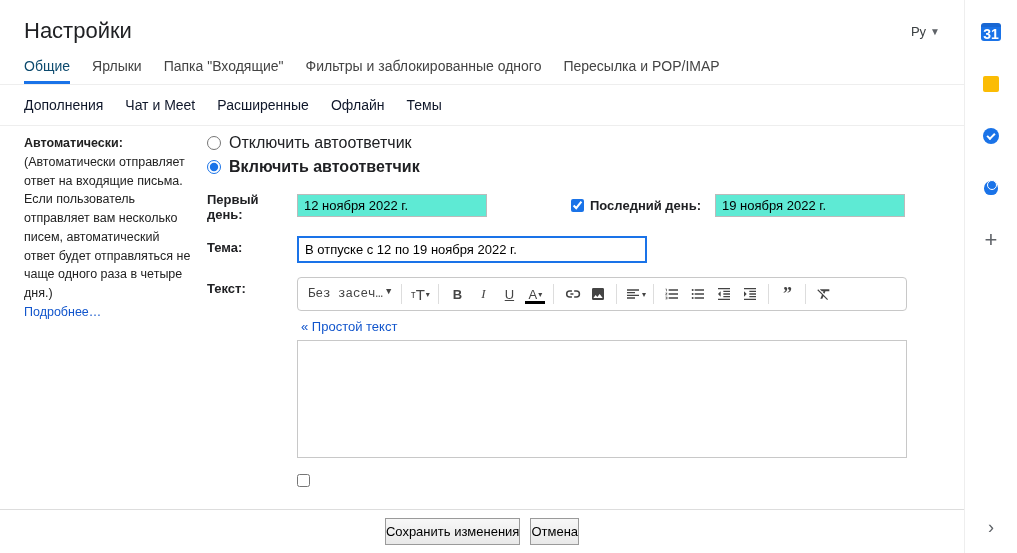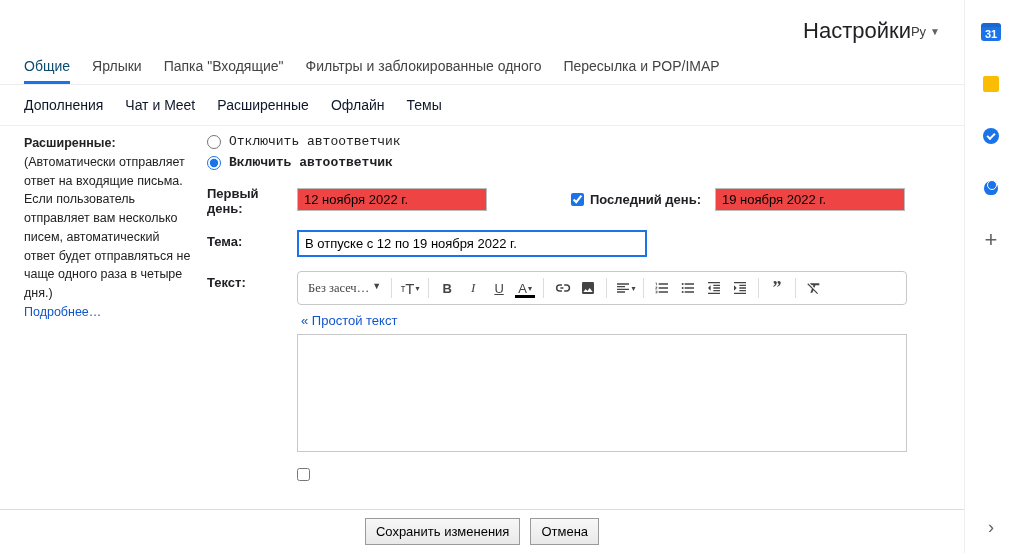--- a/index.html
+++ b/index.html
@@ -25,32 +25,32 @@
   .sidepanel {
     width: 52px;
     display: flex;
     flex-direction: column;
     align-items: center;
     padding-top: 22px;
     gap: 32px;
     background: #fff;
   }
   .sidepanel .slot { width: 20px; height: 20px; display:flex; align-items:center; justify-content:center; cursor:pointer; }
-  .sidepanel .cal { width:34px; height:18px; background:#1a73e8; border-radius:3px; color:#fff; font-size:11px; font-weight:bold; display:flex; align-items:center; justify-content:center; border-top:4px solid #1967d2; }
+  .sidepanel .cal { width:34px; height:18px; background:#1a73e8; border-radius:3px; color:#fff; font-size:14px; font-weight:bold; display:flex; align-items:center; justify-content:center; border-top:4px solid #1967d2; }
   .sidepanel .keep { width:16px; height:16px; background:#fbbc04; border-radius:2px; }
   .sidepanel .tasks { width:16px; height:16px; border-radius:50%; background:#1a73e8; position:relative; }
   .sidepanel .tasks::after { content:""; position:absolute; left:4px; top:5px; width:6px; height:3px; border-left:2px solid #fff; border-bottom:2px solid #fff; transform:rotate(-45deg); }
   .sidepanel .contacts { width:14px; height:14px; background:#1a73e8; border-radius:50% 50% 45% 45%; position:relative; }
   .sidepanel .contacts::before { content:""; position:absolute; top:-1px; left:3px; width:8px; height:8px; background:#1a73e8; border-radius:50%; border:1px solid #fff; }
   .sidepanel .plus { font-size:22px; color:#5f6368; font-weight:300; }
   .sidepanel .chevron { margin-top:auto; margin-bottom: 16px; font-size:18px; color:#5f6368; }
   .topbar {
     display:flex;
     align-items:center;
-    justify-content:flex-end;
+    justify-content:space-between;
     padding: 18px 24px 10px 24px;
   }
   .topbar h1 { font-size: 22px; font-weight:400; color:#202124; }
   .lang { color:#3c4043; font-size:13px; display:flex; align-items:center; gap:4px; cursor:pointer; font-weight:500; }
   .lang .caret { font-size:10px; color:#5f6368; }
   .tabs {
     padding: 4px 24px 0 24px;
     border-bottom: 1px solid #eee;
     display:flex;
     flex-wrap:wrap;
@@ -91,34 +91,34 @@
     color:#222;
   }
   .leftcol .section-title { font-weight: bold; margin-bottom: 0; }
   .leftcol .more { color:#1155cc; cursor:pointer; }
   .rightcol {
     flex:1;
     padding: 8px 18px 8px 12px;
   }
   .radio-row { display:flex; align-items:center; gap:8px; margin-bottom:6px; }
   .radio-row input[type=radio] { width:14px; height:14px; accent-color:#1a73e8; }
-  .radio-row label { font-size:13px;font-family:Liberation Mono, monospace; }
+  .radio-row label { font-size:16px; }
   .radio-row.active label { font-weight:bold; }
   .form-grid {
     display:grid;
     grid-template-columns: 82px 1fr;
     column-gap: 8px;
     row-gap: 14px;
     margin-top: 12px;
   }
   .form-label { font-weight:bold; font-size:13px; padding-top:4px; }
   .date-row { display:flex; align-items:center; gap: 14px; }
   .date-input {
     border:1px solid #bbb;
-    background:#ef4444;
+    background:#5eead4;
     padding: 3px 6px;
     font-size:13px;
     min-width: 130px;
   }
   .endday { display:flex; align-items:center; gap:6px; margin-left: 70px; }
   .endday input[type=checkbox]{ accent-color:#1a73e8; width:13px; height:13px;}
   .endday-label { font-weight:bold; font-size:13px; }
   .subject-input {
     width: 350px;
     border: 2px solid #1a73e8;
@@ -139,21 +139,21 @@
     color:#444;
   }
   .tb-btn {
     min-width: 24px; height:26px;
     display:flex; align-items:center; justify-content:center;
     cursor:pointer;
     border-radius:2px;
     font-family: "Times New Roman", serif;
   }
   .tb-sep { width:1px; height:20px; background:#ddd; margin: 0 4px; }
-  .font-sel { font-family: Liberation Serif, serif; font-size:12.5px; padding:0 4px; display:flex; gap:3px; cursor:pointer;}
+  .font-sel { font-family: Liberation Mono, monospace; font-size:12.5px; padding:0 4px; display:flex; gap:3px; cursor:pointer;}
   .plain-link { color:#1155cc; font-size:13px; cursor:pointer; margin: 8px 0 6px 4px; display:inline-block; }
   .editor-body {
     border:1px solid #c8c8c8;
     width: 610px;
     height: 118px;
     background:#fff;
   }
   .contacts-row {
     display:flex; align-items:center; gap:6px;
     margin-top: 16px;
@@ -165,21 +165,21 @@
     bottom:0; left:0; right:0;
     border-top:1px solid #ddd;
     padding: 8px 0;
     display:flex;
     justify-content:center;
     gap:10px;
     background:#fff;
   }
   .footer-actions button {
     font-size:13px;
-    padding: 5px 10px;
+    padding: 5px 0;
     border:1px solid #9a9a9a;
     background: linear-gradient(#f7f7f7,#e9e9e9);
     cursor:pointer;
   }
   svg { display:block; }
   .underline-a { position:relative; }
   .underline-a::after { content:""; position:absolute; left:2px; right:2px; bottom:3px; height:3px; background:#000;}
 </style>
 </head>
 <body>
@@ -204,21 +204,21 @@
     <div class="subtabs">
       <div class="tab">Дополнения</div>
       <div class="tab">Чат и Meet</div>
       <div class="tab">Расширенные</div>
       <div class="tab">Офлайн</div>
       <div class="tab">Темы</div>
     </div>
 
     <div class="section">
       <div class="leftcol">
-        <div class="section-title">Расширенные:</div>
+        <div class="section-title">Автоматически:</div>
         <div>(Автоматически отправляет ответ на входящие письма. Если пользователь отправляет вам несколько писем, автоматический ответ будет отправляться не чаще одного раза в четыре дня.)</div>
         <div class="more">Подробнее…</div>
       </div>
 
       <div class="rightcol">
         <div class="radio-row">
           <input type="radio" name="ar" style="">
           <label>Отключить автоответчик</label>
         </div>
         <div class="radio-row active">

